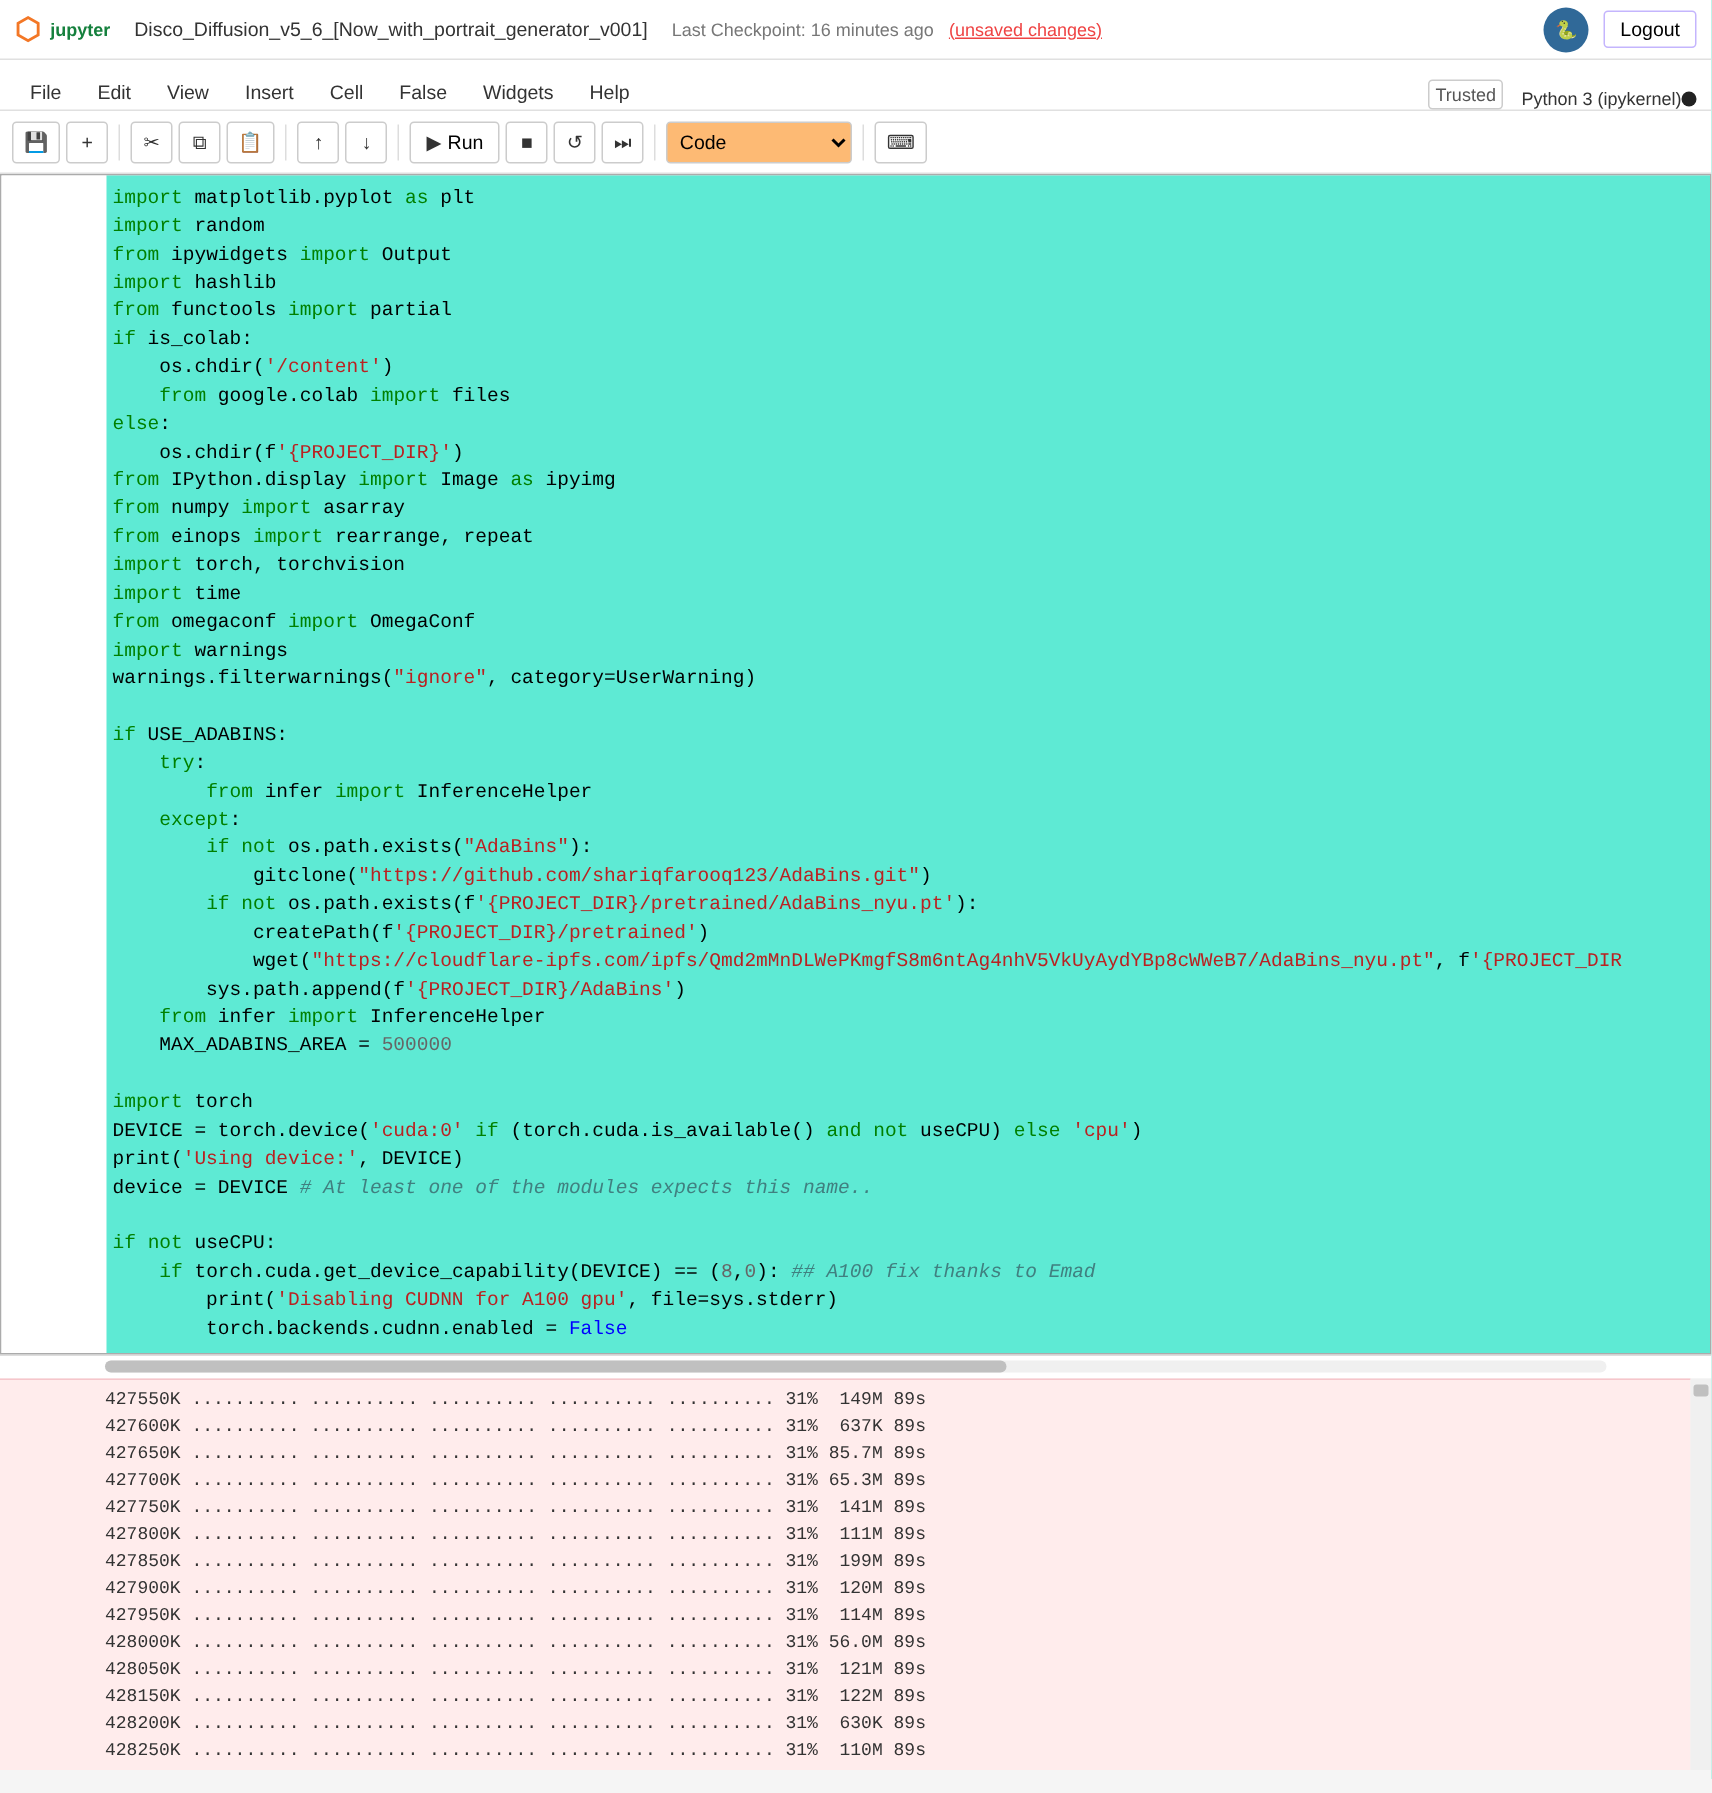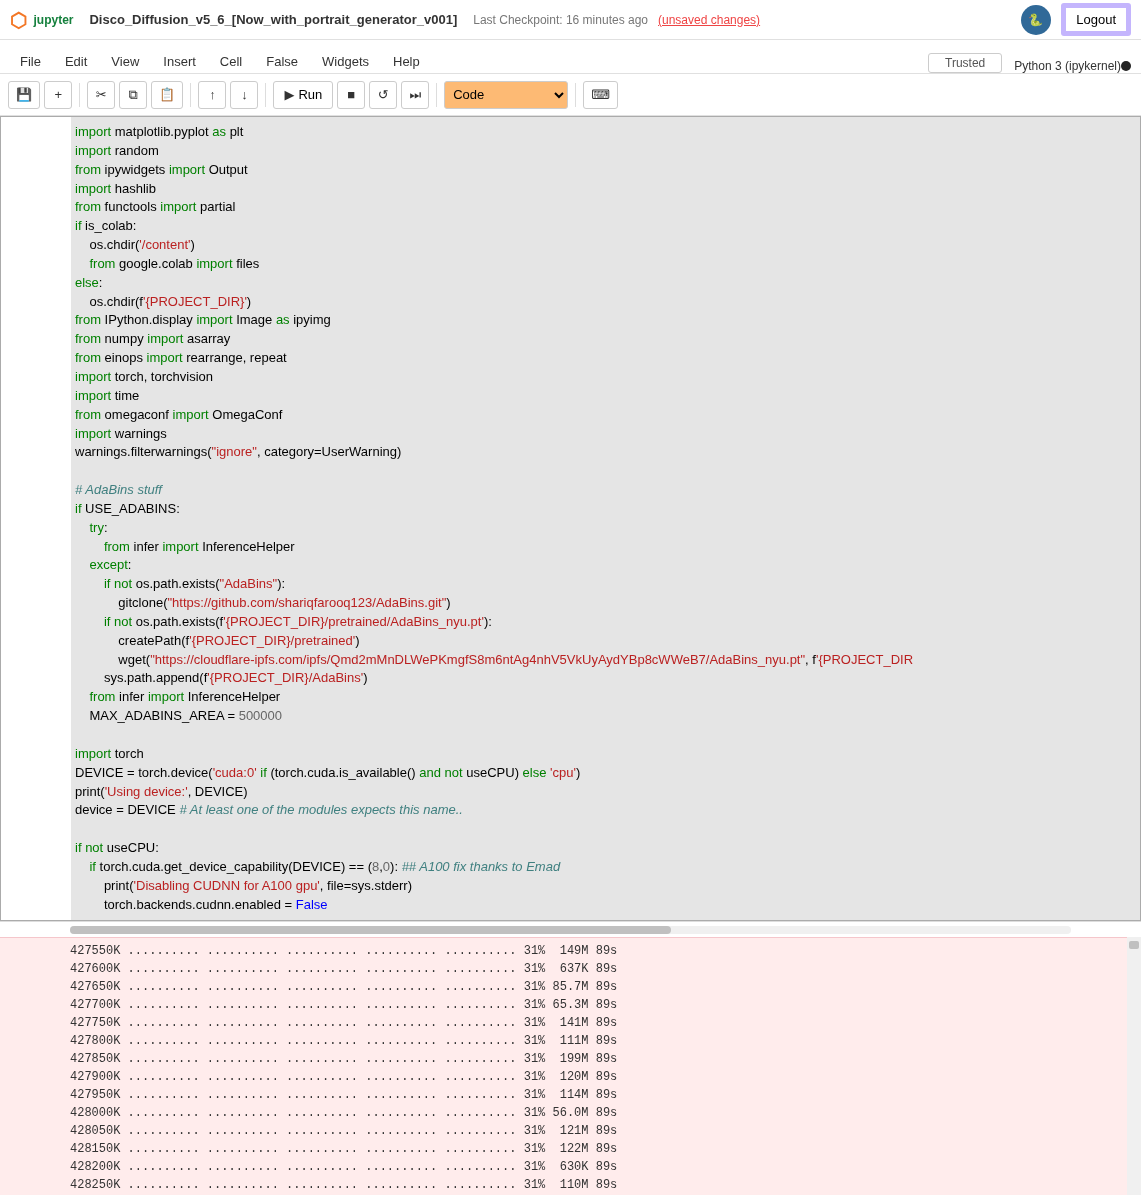--- a/index.html
+++ b/index.html
@@ -8,29 +8,29 @@
     
     #topbar {
       display: flex; align-items: center; justify-content: space-between;
       background: #fff; border-bottom: 1px solid #e0e0e0;
       padding: 0 10px; height: 40px;
     }
     #topbar-left { display: flex; align-items: center; gap: 8px; }
     #jupyter-logo { display: flex; align-items: center; gap: 6px; font-size: 16px; font-weight: 600; color: #333; }
     #topbar-right { display: flex; align-items: center; gap: 10px; }
     #python-icon { width: 30px; height: 30px; background: #306998; border-radius: 50%; display: flex; align-items: center; justify-content: center; color: white; font-size: 14px; font-weight: bold; }
-    #logout-btn { border: 5px solid #c4b5fd; background: #fff; padding: 4px 10px; border-radius: 3px; font-size: 13px; cursor: pointer; }
+    #logout-btn { border: 1px solid #c4b5fd; background: #fff; padding: 4px 10px; border-radius: 3px; font-size: 13px; cursor: pointer; }
 
     
     #menubar {
       display: flex; align-items: flex-end; background: #fff; border-bottom: 1px solid #e0e0e0;
       padding: 0 10px; height: 34px; gap: 4px;
     }
     #menubar .menu-item { font-size: 13px; color: #333; padding: 4px 10px; cursor: pointer; border-radius: 3px; }
-    #trusted-badge { margin-left: auto; border: 1px solid #ccc; padding: 2px 16px; font-size: 12px; border-radius: 3px; color: #555; }
+    #trusted-badge { margin-left: auto; border: 1px solid #ccc; padding: 2px 4px; font-size: 12px; border-radius: 3px; color: #555; }
     #kernel-info { font-size: 12px; color: #333; margin-left: 8px; display: flex; align-items: center; gap: 0; }
     #kernel-dot { width: 10px; height: 10px; background: #222; border-radius: 50%; }
 
     
     #toolbar {
       display: flex; align-items: center; background: #fff; border-bottom: 1px solid #e0e0e0;
       padding: 4px 8px; height: 42px; gap: 4px;
     }
     .tb-btn {
       border: 1px solid #ccc; background: #fff; padding: 3px 7px;
@@ -52,22 +52,22 @@
     }
     .cell-input-area {
       display: flex; flex: 1; min-width: 0;
     }
     .cell-prompt {
       min-width: 70px; padding: 6px 4px; font-size: 12px; font-family: monospace;
       color: #303f9f; text-align: right; flex-shrink: 0; background: #fff;
     }
     .cell-content {
       flex: 1; min-width: 0; overflow-x: auto;
-      padding: 6px 4px; font-size: 13px; font-family: Liberation Sans, sans-serif;
-      line-height: 1.45; background: #e5e5e5;
+      padding: 6px 4px; font-size: 13px; font-family: Liberation Mono, monospace;
+      line-height: 1.45; background: #5eead4;
     }
     .code-line { white-space: pre; display: block; }
 
     
     .output-area {
       background: #ffecec; border-top: 1px solid #f5c6cb;
       font-family: 'Courier New', Courier, monospace; font-size: 12px;
       color: #333; padding: 4px 0 4px 70px; line-height: 1.5;
       overflow-x: hidden;
     }
@@ -95,21 +95,21 @@
   </style>
 </head>
 <body>
 
 <div id="topbar">
   <div id="topbar-left">
     <div id="jupyter-logo">
       <span style="color:#f37726; font-size:20px;">⬡</span>
       <span style="font-size:12px;font-weight:600;color:#15803d;font-family:'Segoe UI',Arial,sans-serif;">jupyter</span>
     </div>
-    <span style="font-size:13px;color:#333;font-weight:700;margin-left:8px;">Disco_Diffusion_v5_6_[Now_with_portrait_generator_v001]</span>
+    <span style="font-size:13px;color:#333;font-weight:400;margin-left:8px;">Disco_Diffusion_v5_6_[Now_with_portrait_generator_v001]</span>
     <span style="font-size:12px;color:#777;margin-left:8px;">
       <span>Last Checkpoint: 16 minutes ago</span>
       &nbsp;
       <span style="color:#ef4444;text-decoration:underline;">(unsaved changes)</span>
     </span>
   </div>
   <div id="topbar-right">
     <div id="python-icon">
       <span style="font-size:12px;font-weight:bold;color:white;">🐍</span>
     </div>
@@ -179,21 +179,20 @@
         <span class="code-line">    os.chdir(f<span class="str">'{PROJECT_DIR}'</span>)</span>
         <span class="code-line"><span class="kw">from</span> IPython.display <span class="kw">import</span> Image <span class="kw">as</span> ipyimg</span>
         <span class="code-line"><span class="kw">from</span> numpy <span class="kw">import</span> asarray</span>
         <span class="code-line"><span class="kw">from</span> einops <span class="kw">import</span> rearrange, repeat</span>
         <span class="code-line"><span class="kw">import</span> torch, torchvision</span>
         <span class="code-line"><span class="kw">import</span> time</span>
         <span class="code-line"><span class="kw">from</span> omegaconf <span class="kw">import</span> OmegaConf</span>
         <span class="code-line"><span class="kw">import</span> warnings</span>
         <span class="code-line">warnings.filterwarnings(<span class="str">"ignore"</span>, category=UserWarning)</span>
         <span class="code-line">&nbsp;</span>
-        <span class="code-line"><span class="comment"># AdaBins stuff</span></span>
         <span class="code-line"><span class="kw">if</span> USE_ADABINS:</span>
         <span class="code-line">    <span class="kw">try</span>:</span>
         <span class="code-line">        <span class="kw">from</span> infer <span class="kw">import</span> InferenceHelper</span>
         <span class="code-line">    <span class="kw">except</span>:</span>
         <span class="code-line">        <span class="kw">if</span> <span class="kw">not</span> os.path.exists(<span class="str">"AdaBins"</span>):</span>
         <span class="code-line">            gitclone(<span class="str">"https://github.com/shariqfarooq123/AdaBins.git"</span>)</span>
         <span class="code-line">        <span class="kw">if</span> <span class="kw">not</span> os.path.exists(f<span class="str">'{PROJECT_DIR}/pretrained/AdaBins_nyu.pt'</span>):</span>
         <span class="code-line">            createPath(f<span class="str">'{PROJECT_DIR}/pretrained'</span>)</span>
         <span class="code-line">            wget(<span class="str">"https://cloudflare-ipfs.com/ipfs/Qmd2mMnDLWePKmgfS8m6ntAg4nhV5VkUyAydYBp8cWWeB7/AdaBins_nyu.pt"</span>, f<span class="str">'{PROJECT_DIR</span></span>
         <span class="code-line">        sys.path.append(f<span class="str">'{PROJECT_DIR}/AdaBins'</span>)</span>

